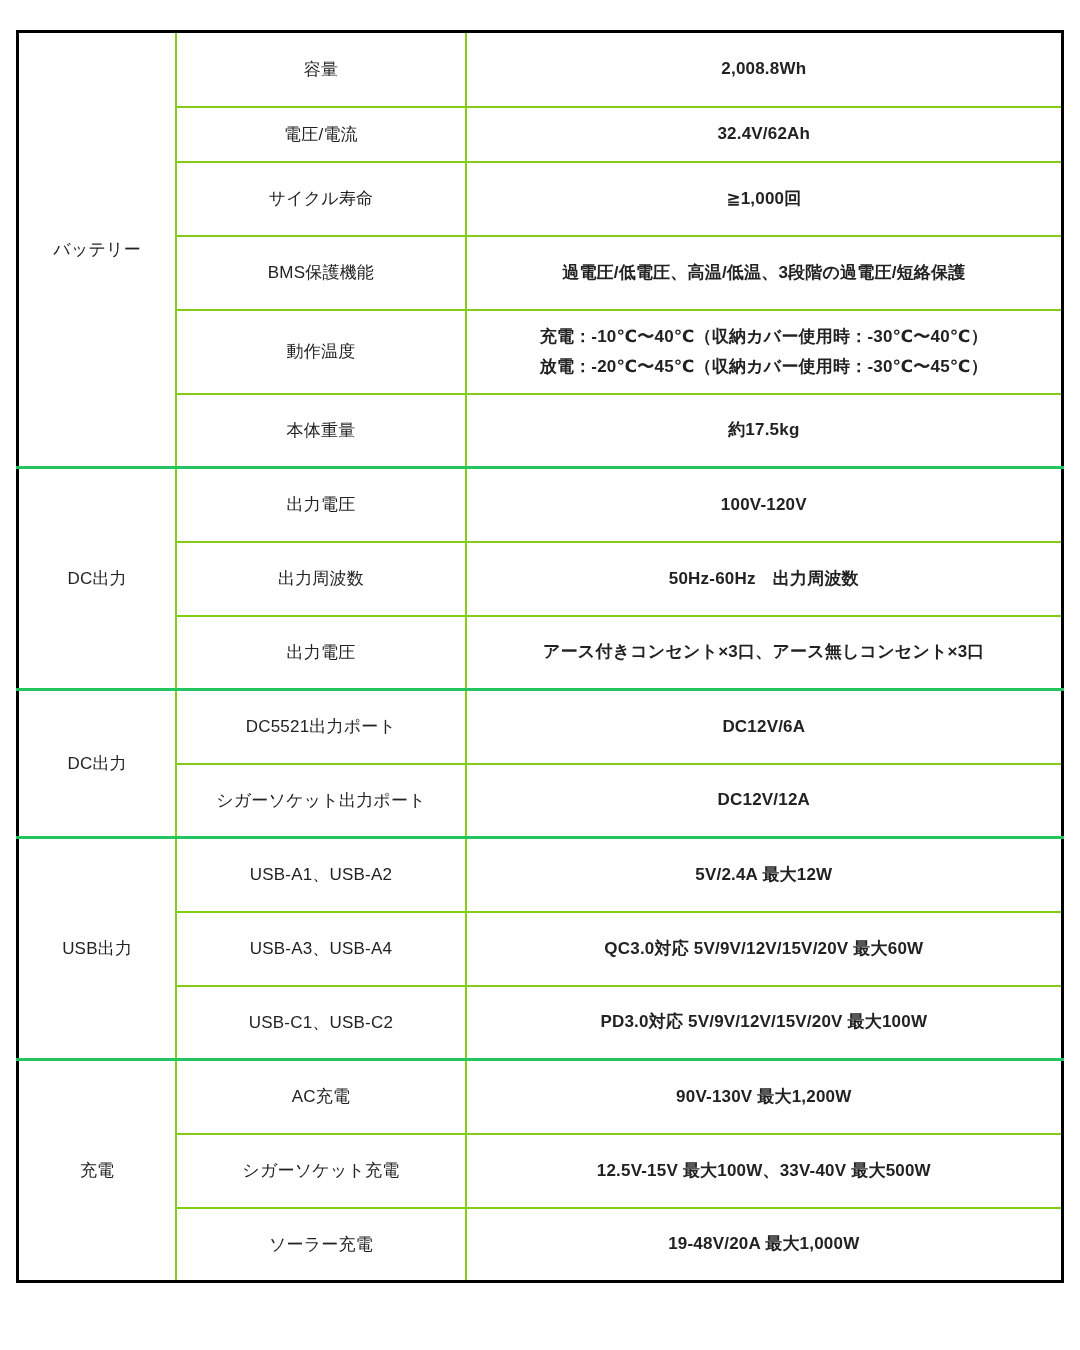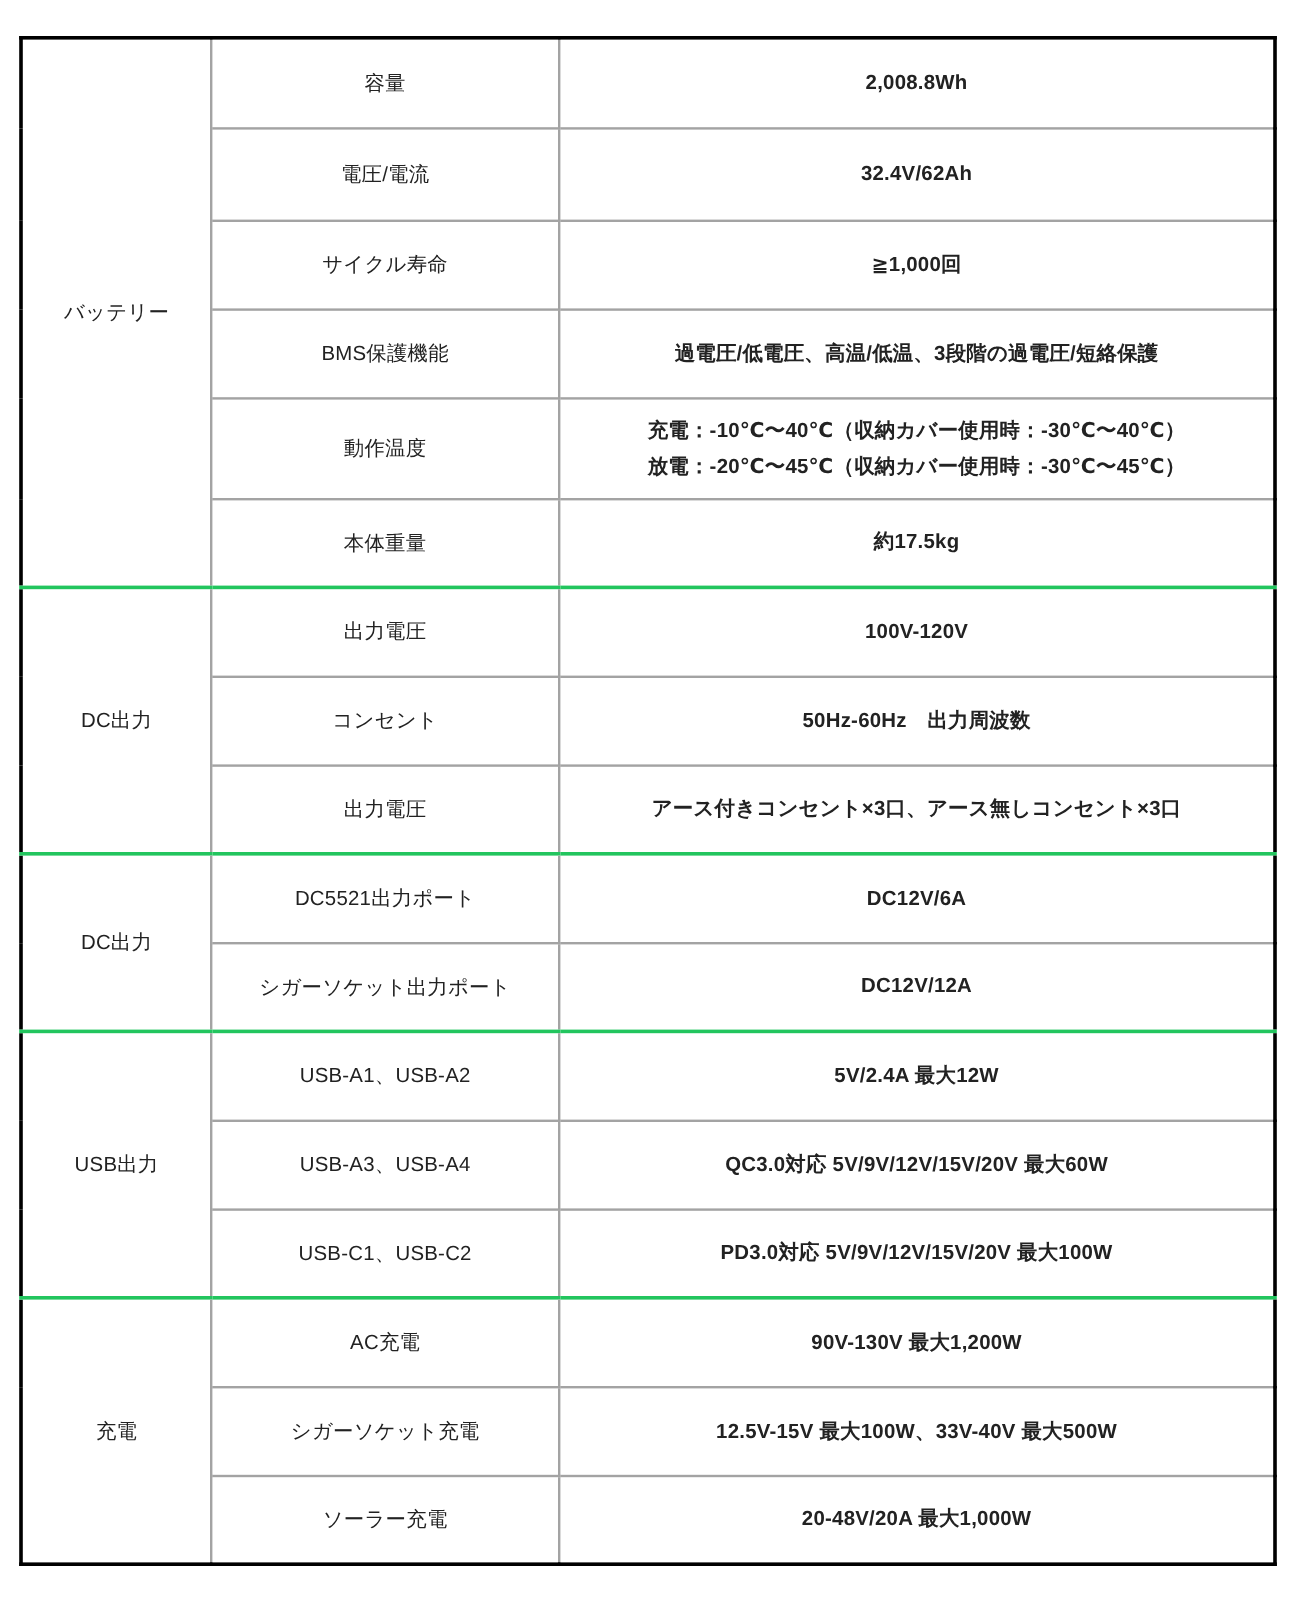--- a/index.html
+++ b/index.html
@@ -15,39 +15,39 @@
     position: absolute;
     left: 16px;
     top: 30px;
     width: 1048px;
     border-collapse: collapse;
     table-layout: fixed;
     background: #ffffff;
     border: 3px solid #000000;
   }
   .spec-table th, .spec-table td {
-    border: 2px solid #a3a3a3;
+    border: 2px solid #84cc16;
     text-align: center;
     vertical-align: middle;
     font-size: 17px;
     font-weight: 400;
     color: #222222;
     padding: 0 8px;
     letter-spacing: 0.2px;
   }
   
   tr.sec-start th, tr.sec-start td {
     border-top: 3px solid #22c55e;
   }
   .col-cat   { width: 158px; }
   .col-label { width: 288px; }
   .col-value { width: 594px; }
   tr.r  { height: 74px; }
   tr.r1 { height: 75px; }
-  tr.r2 { height: 77px; }
+  tr.r2 { height: 55px; }
   tr.rt { height: 84px; }  
   td.value { white-space: pre-line; line-height: 1.75; font-weight: bold; }
 </style>
 </head>
 <body>
 
 <table class="spec-table">
   <colgroup>
     <col class="col-cat">
     <col class="col-label">
@@ -81,21 +81,21 @@
       <td class="label">本体重量</td>
       <td class="value">約17.5kg</td>
     </tr>
 
     <tr class="r sec-start">
       <th rowspan="3">DC出力</th>
       <td class="label">出力電圧</td>
       <td class="value">100V-120V</td>
     </tr>
     <tr class="r">
-      <td class="label">コンセント</td>
+      <td class="label">出力周波数</td>
       <td class="value">50Hz-60Hz　出力周波数</td>
     </tr>
     <tr class="r">
       <td class="label">出力電圧</td>
       <td class="value">アース付きコンセント×3口、アース無しコンセント×3口</td>
     </tr>
 
     <tr class="r sec-start">
       <th rowspan="2">DC出力</th>
       <td class="label">DC5521出力ポート</td>
@@ -124,16 +124,16 @@
       <th rowspan="3">充電</th>
       <td class="label">AC充電</td>
       <td class="value">90V-130V 最大1,200W</td>
     </tr>
     <tr class="r">
       <td class="label">シガーソケット充電</td>
       <td class="value">12.5V-15V 最大100W、33V-40V 最大500W</td>
     </tr>
     <tr class="r">
       <td class="label">ソーラー充電</td>
-      <td class="value">20-48V/20A 最大1,000W</td>
+      <td class="value">19-48V/20A 最大1,000W</td>
     </tr>
   </tbody>
 </table>
 
 </body></html>

